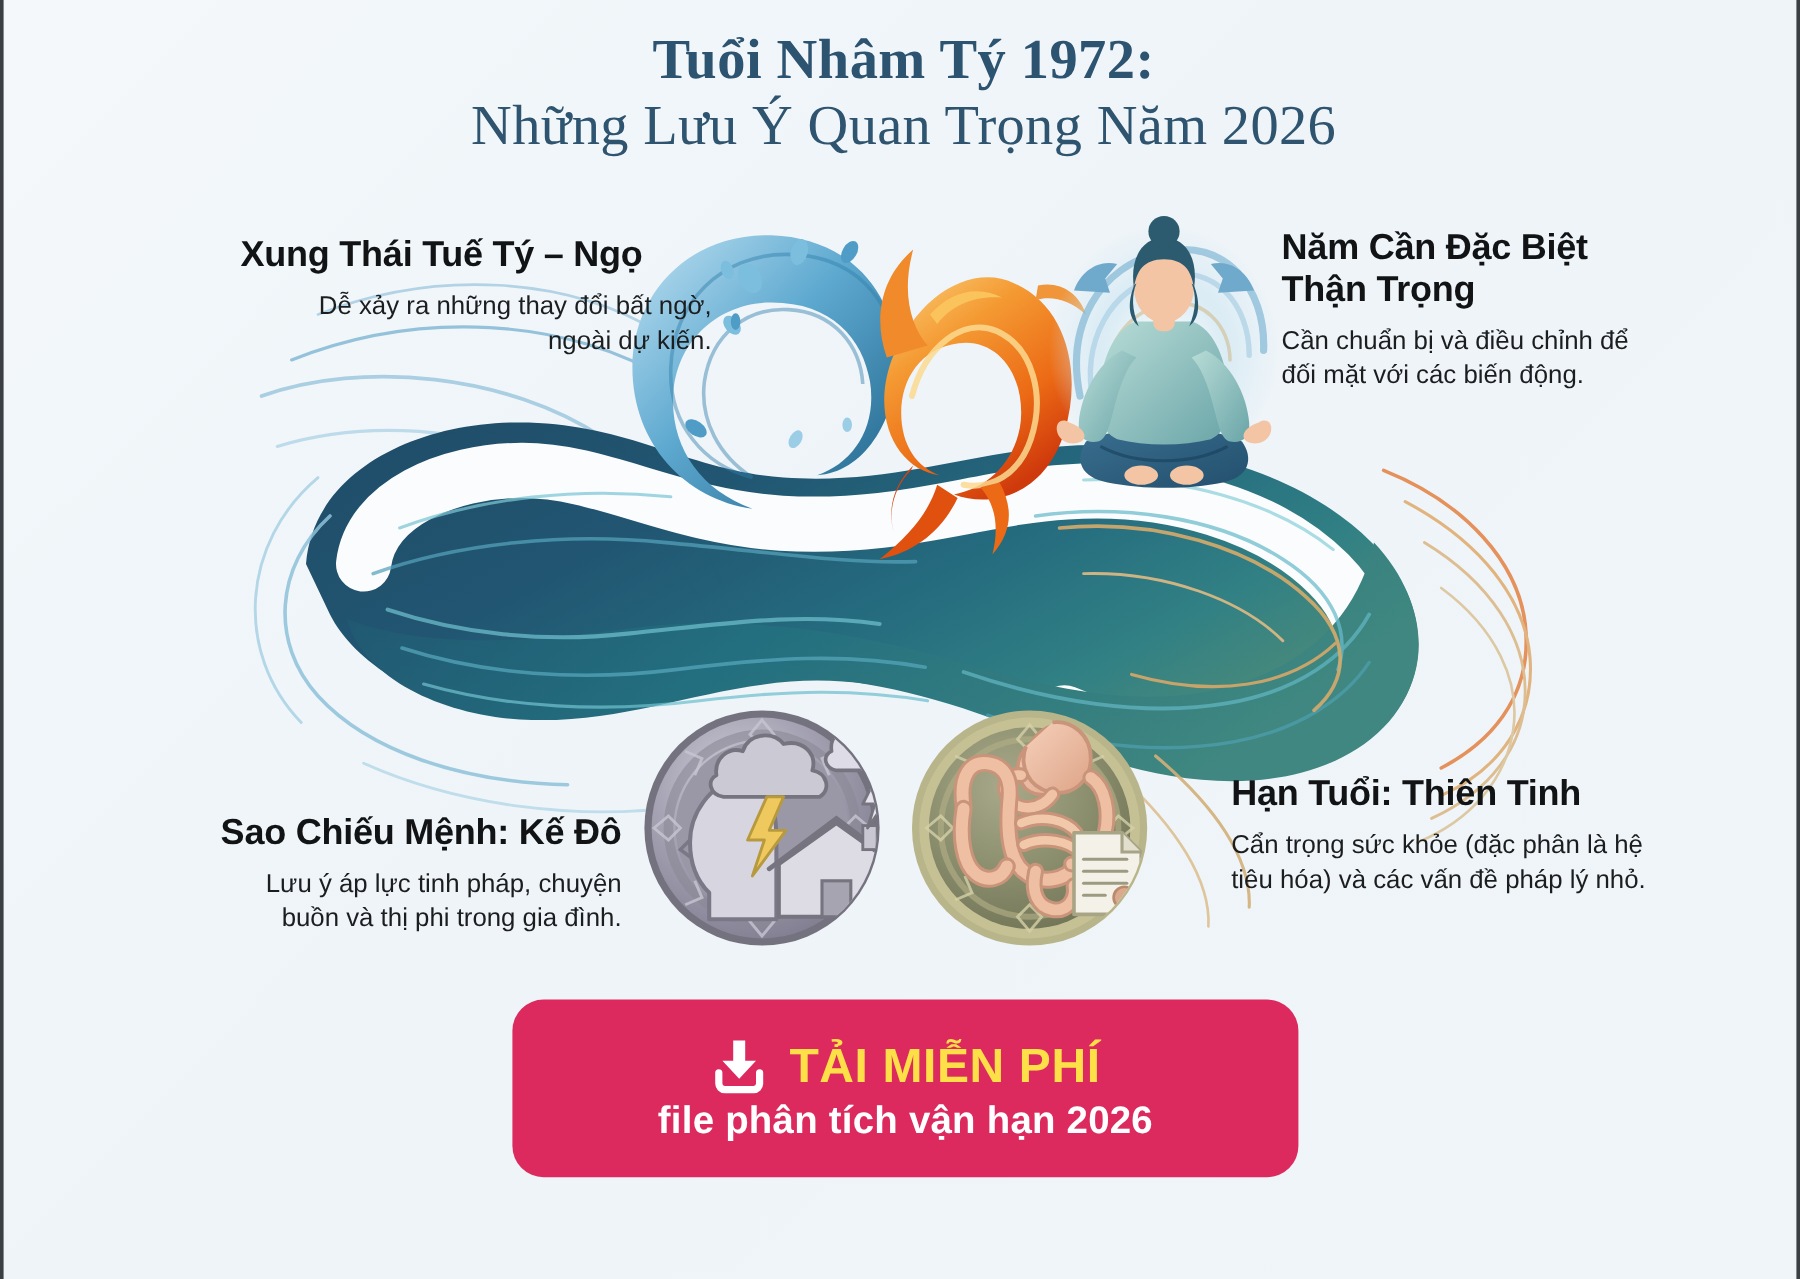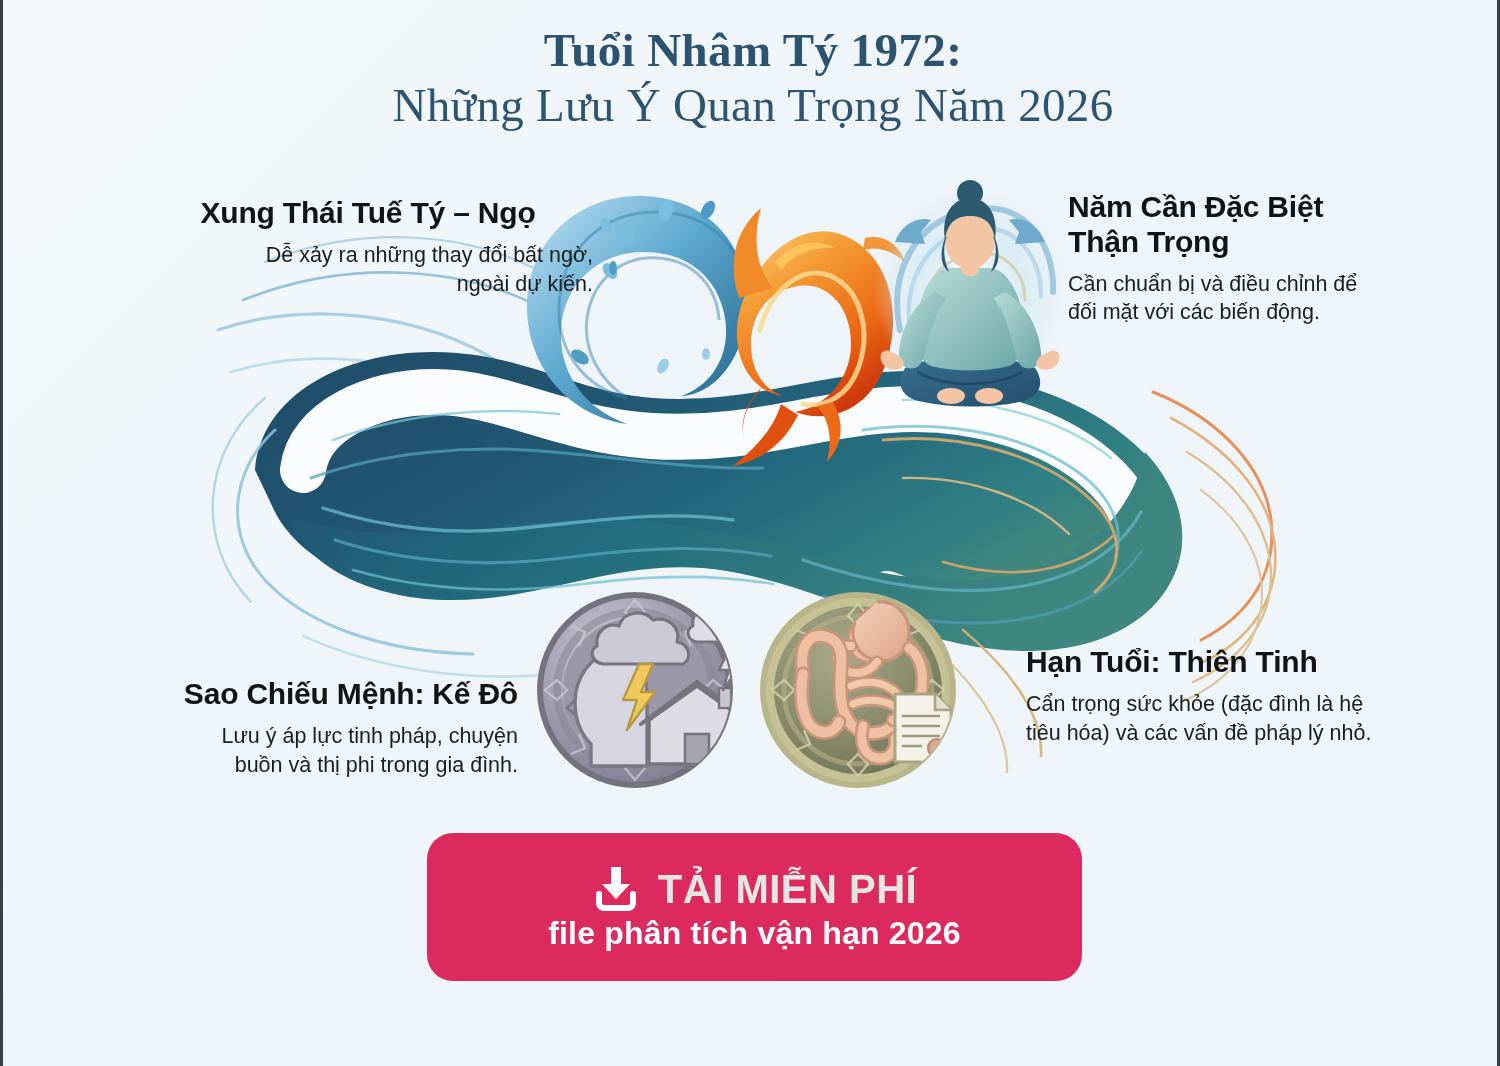--- a/index.html
+++ b/index.html
@@ -111,21 +111,21 @@
     display: flex;
     align-items: center;
     justify-content: center;
     gap: 18px;
     margin-bottom: 2px;
   }
   #cta-line1 {
     font-family: "Liberation Sans", sans-serif;
     font-weight: bold;
     font-size: 40px;
-    color: #e5e5e5;
+    color: #fde047;
     letter-spacing: 0.5px;
     line-height: 1.05;
   }
   #cta-line2 {
     font-family: "Liberation Sans", sans-serif;
     font-weight: bold;
     font-size: 32px;
     color: #ffffff;
     letter-spacing: 0.2px;
     line-height: 1.12;
@@ -490,21 +490,21 @@
     <h3>Sao Chiếu Mệnh: Kế Đô</h3>
     <p>
       <span>Lưu ý áp lực tinh pháp, chuyện</span><br>
       <span>buồn và thị phi trong gia đình.</span>
     </p>
   </div>
 
   <div class="callout" id="callout-han">
     <h3>Hạn Tuổi: Thiên Tinh</h3>
     <p>
-      <span>Cẩn trọng sức khỏe (đặc đình là hệ</span><br>
+      <span>Cẩn trọng sức khỏe (đặc phân là hệ</span><br>
       <span>tiêu hóa) và các vấn đề pháp lý nhỏ.</span>
     </p>
   </div>
 
   <div id="cta-button">
     <div id="cta-row1">
       <svg id="download-icon" viewBox="0 0 48 50" xmlns="http://www.w3.org/2000/svg">
         <path d="M19 3 h10 v17 h9 L24 35 L10 20 h9 Z" fill="#ffffff"></path>
         <path d="M7 30 v9 a5 5 0 0 0 5 5 h24 a5 5 0 0 0 5 -5 v-9" fill="none" stroke="#ffffff" stroke-width="6" stroke-linecap="round" stroke-linejoin="round"></path>
       </svg>

